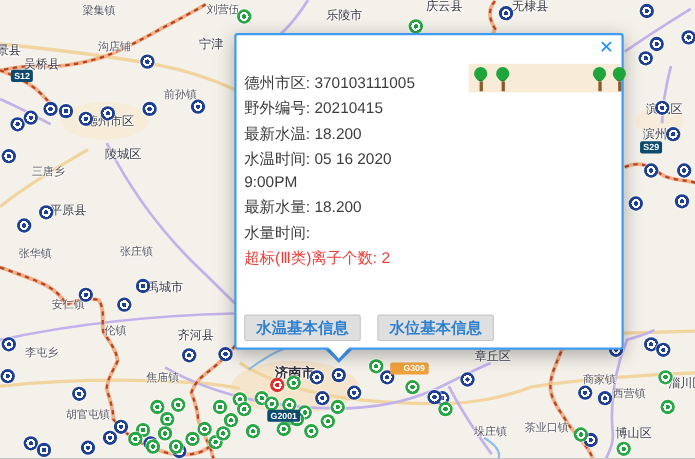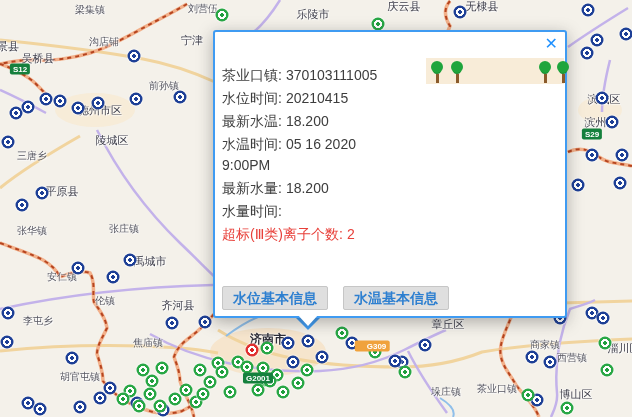--- a/index.html
+++ b/index.html
@@ -11,21 +11,21 @@
     font-size:10px;color:#55555f;text-shadow:0 0 2px #fff,0 0 2px #fff,1px 1px 1px #fff;}
   .lbl.c{font-size:11px;color:#3d3d49;}
   .lbl.big{font-size:12px;font-weight:bold;color:#2e2e38;}
   
   .mk{position:absolute;width:13px;height:13px;border-radius:50%;z-index:4;
     transform:translate(-50%,-50%);box-shadow:0 0 0 1px rgba(255,255,255,.55);}
   .mk.b{background:radial-gradient(circle,#1d3f96 0 2px,#fff 2px 4px,#1d3f96 4px 7px);}
   .mk.g{background:radial-gradient(circle,#1f9e3e 0 2px,#fff 2px 4px,#28a745 4px 7px);}
   .mk.r{background:radial-gradient(circle,#d22 0 2px,#fff 2px 4px,#e03131 4px 7px);}
   
-  .shield{position:absolute;transform:translate(-50%,-50%);z-index:5;background:#15803d;
+  .shield{position:absolute;transform:translate(-50%,-50%);z-index:5;background:#0c4a6e;
     color:#fff;font-size:8px;font-weight:bold;line-height:11px;padding:0 3px;border-radius:2px;}
   .shield.orange{background:#f0a23c;}
   
   #popup{position:absolute;left:213px;top:30px;width:350px;height:284px;z-index:10;
     background:#fff;border:2px solid #3f9bf2;border-radius:3px;
     box-shadow:0 4px 16px rgba(40,40,40,.35);}
   #popup-header{height:26px;line-height:26px;text-align:center;font-size:16px;
     font-weight:bold;color:#333;border-bottom:1px solid #9cc6f0;}
   #popup-close{position:absolute;top:2px;right:7px;color:#1e90ff;font-size:16px;
     font-weight:bold;cursor:pointer;line-height:20px;}
@@ -120,21 +120,21 @@
       <div class="lbl c" style="left: 313px; top: 14px;">乐陵市</div>
       <div class="lbl c" style="left: 404px; top: 6px;">庆云县</div>
       <div class="lbl c" style="left: 482px; top: 6px;">无棣县</div>
       <div class="lbl c" style="left: 192px; top: 40px;">宁津</div>
       <div class="lbl t" style="left: 104px; top: 42px;">沟店铺</div>
       <div class="lbl c" style="left: 38px; top: 58px; text-align: center;">吴桥县</div>
       <div class="lbl c" style="left: 8px; top: 46px;">景县</div>
       <div class="lbl t" style="left: 164px; top: 86px;">前孙镇</div>
       <div class="lbl c" style="left: 100px; top: 110px;">德州市区</div>
       <div class="lbl c" style="left: 112px; top: 140px;">陵城区</div>
-      <div class="lbl t" style="left: 32px; top: 156px;">三唐乡</div>
+      <div class="lbl t" style="left: 44px; top: 156px;">三唐乡</div>
       <div class="lbl c" style="left: 62px; top: 191px;">平原县</div>
       <div class="lbl t" style="left: 32px; top: 231px;">张华镇</div>
       <div class="lbl t" style="left: 124px; top: 229px;">张庄镇</div>
       <div class="lbl c" style="left: 150px; top: 261px;">禹城市</div>
       <div class="lbl t" style="left: 62px; top: 277px;">安仁镇</div>
       <div class="lbl t" style="left: 105px; top: 301px;">伦镇</div>
       <div class="lbl c" style="left: 178px; top: 305px;">齐河县</div>
       <div class="lbl t" style="left: 38px; top: 321px;">李屯乡</div>
       <div class="lbl t" style="left: 148px; top: 343px;">焦庙镇</div>
       <div class="lbl t" style="left: 80px; top: 377px;">胡官屯镇</div>
@@ -238,47 +238,47 @@
       <div class="mk g" style="left: 607px; top: 370px;"></div>
       <div class="mk g" style="left: 567px; top: 408px;"></div>
       <div class="mk g" style="left: 528px; top: 395px;"></div>
       <div class="mk g" style="left: 605px; top: 343px;"></div>
       <div class="mk r" style="left: 252px; top: 350px;"></div>
     </div>
   <div id="shields-layer">
       <div class="shield " style="left: 20px; top: 69px;">S12</div>
       <div class="shield " style="left: 592px; top: 134px;">S29</div>
       <div class="shield " style="left: 258px; top: 378px;">G2001</div>
-      <div class="shield orange" style="left: 372px; top: 346px; padding-left: 12px;">G309</div>
+      <div class="shield orange" style="left: 372px; top: 335px; padding-left: 12px;">G309</div>
     </div>
 
   <div class="anchor-outer"></div>
 
   <div id="popup">
     <div id="popup-close">✕</div>
 
     <div id="fields">
-      <div class="frow"><span>茶业口镇:</span><span class="fval">370103111005</span></div>
-      <div class="frow"><span>水位时间:</span><span class="fval">20210415</span></div>
+      <div class="frow"><span>德州市区:</span><span class="fval">370103111005</span></div>
+      <div class="frow"><span>野外编号:</span><span class="fval">20210415</span></div>
       <div class="frow"><span>最新水温:</span><span class="fval">18.200</span></div>
       <div class="frow"><span>水温时间:</span><span class="fval">05 16 2020 9:00PM</span></div>
       <div class="frow"><span>最新水量:</span><span class="fval">18.200</span></div>
       <div class="frow"><span>水量时间:</span><span class="fval"></span></div>
       <div class="frow red"><span>超标(Ⅲ类)离子个数:</span><span class="fval">2</span></div>
     </div>
 
     <div id="diagram">
       <div id="ground">
         <div class="tree" style="left:4px"></div>
         <div class="tree" style="left:24px"></div>
         <div class="tree" style="left:112px"></div>
         <div class="tree" style="left:130px"></div>
       </div>
     </div>
 
     <div id="pbuttons">
+      <button class="pbtn">水温基本信息</button>
       <button class="pbtn">水位基本信息</button>
-      <button class="pbtn">水温基本信息</button>
     </div>
   </div>
 
   <div class="anchor-inner"></div>
 </div>
 
 </body></html>

